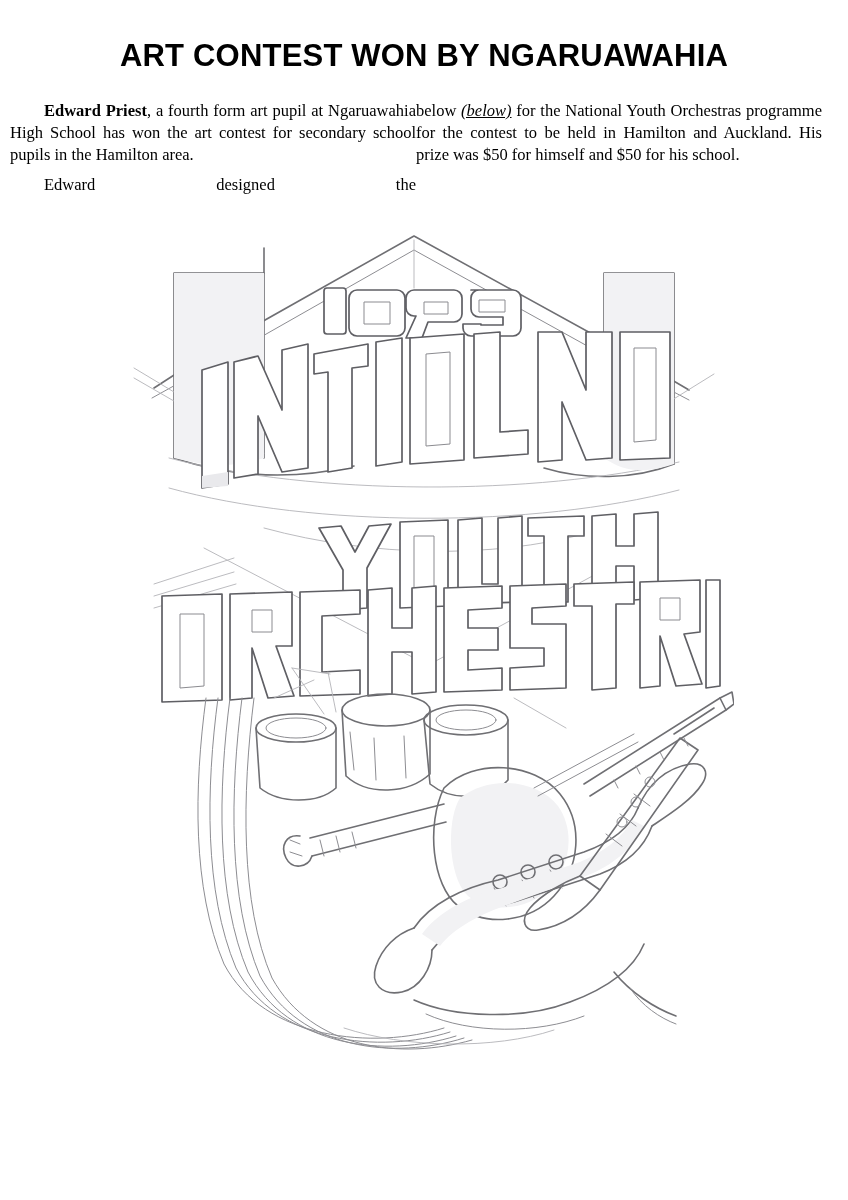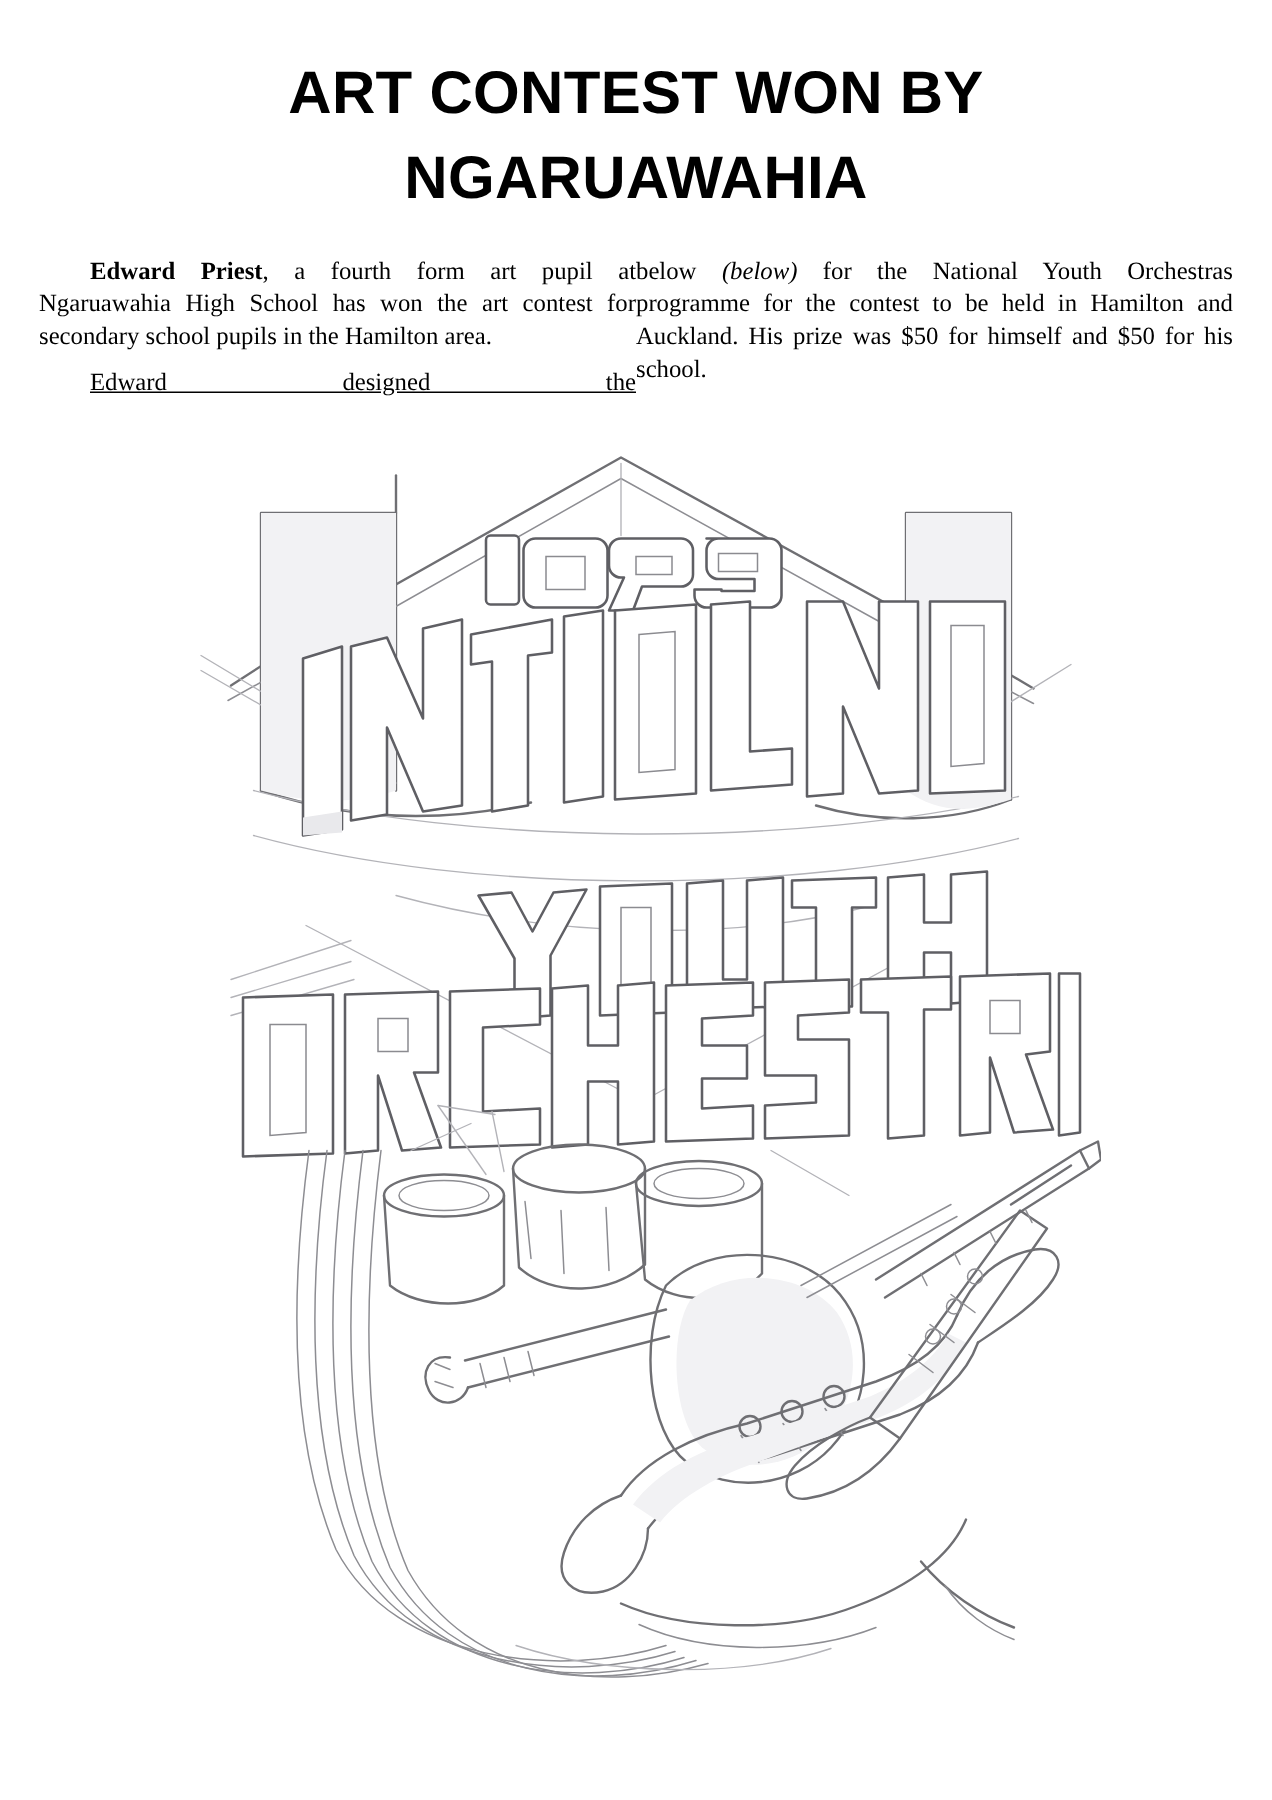--- a/index.html
+++ b/index.html
@@ -14,56 +14,56 @@
     background: #ffffff;
     overflow: hidden;
     font-family: "Liberation Serif", serif;
     color: #000000;
   }
 
   
   .headline {
     font-family: "Liberation Sans", sans-serif;
     font-weight: bold;
-    font-size: 40px;
+    font-size: 31px;
     line-height: 1.42;
     text-align: center;
     letter-spacing: 0.2px;
     padding: 34px 46px 0 46px;
     box-sizing: border-box;
   }
   .headline .l1 { display: block; }
   .headline .l2 { display: block; }
 
   
   .columns {
     display: flex;
-    padding: 22px 26px 0 26px;
+    padding: 22px 26px 0 10px;
     box-sizing: border-box;
   }
   .col {
     flex: 1 1 0;
     font-size: 16.5px;
     line-height: 1.32;
     text-align: justify;
     text-justify: inter-word;
     hyphens: none;
   }
   .col p {
     margin: 0 0 9px 0;
   }
   .col p.indent {
     text-indent: 34px;
   }
   .col p:last-child { margin-bottom: 0; }
   .lead-name { font-weight: bold; }
-  .ital { font-style: italic; }
+  .ital { font-style: italic; text-decoration: underline; }
 
   
-  .justify-all { text-align: justify; text-decoration: underline; }
+  .justify-all { text-align: justify; }
   .justify-all::after {
     content: "";
     display: inline-block;
     width: 100%;
   }
 
   
   .artwork-wrap {
     position: relative;
     margin: 10px auto 0 auto;

